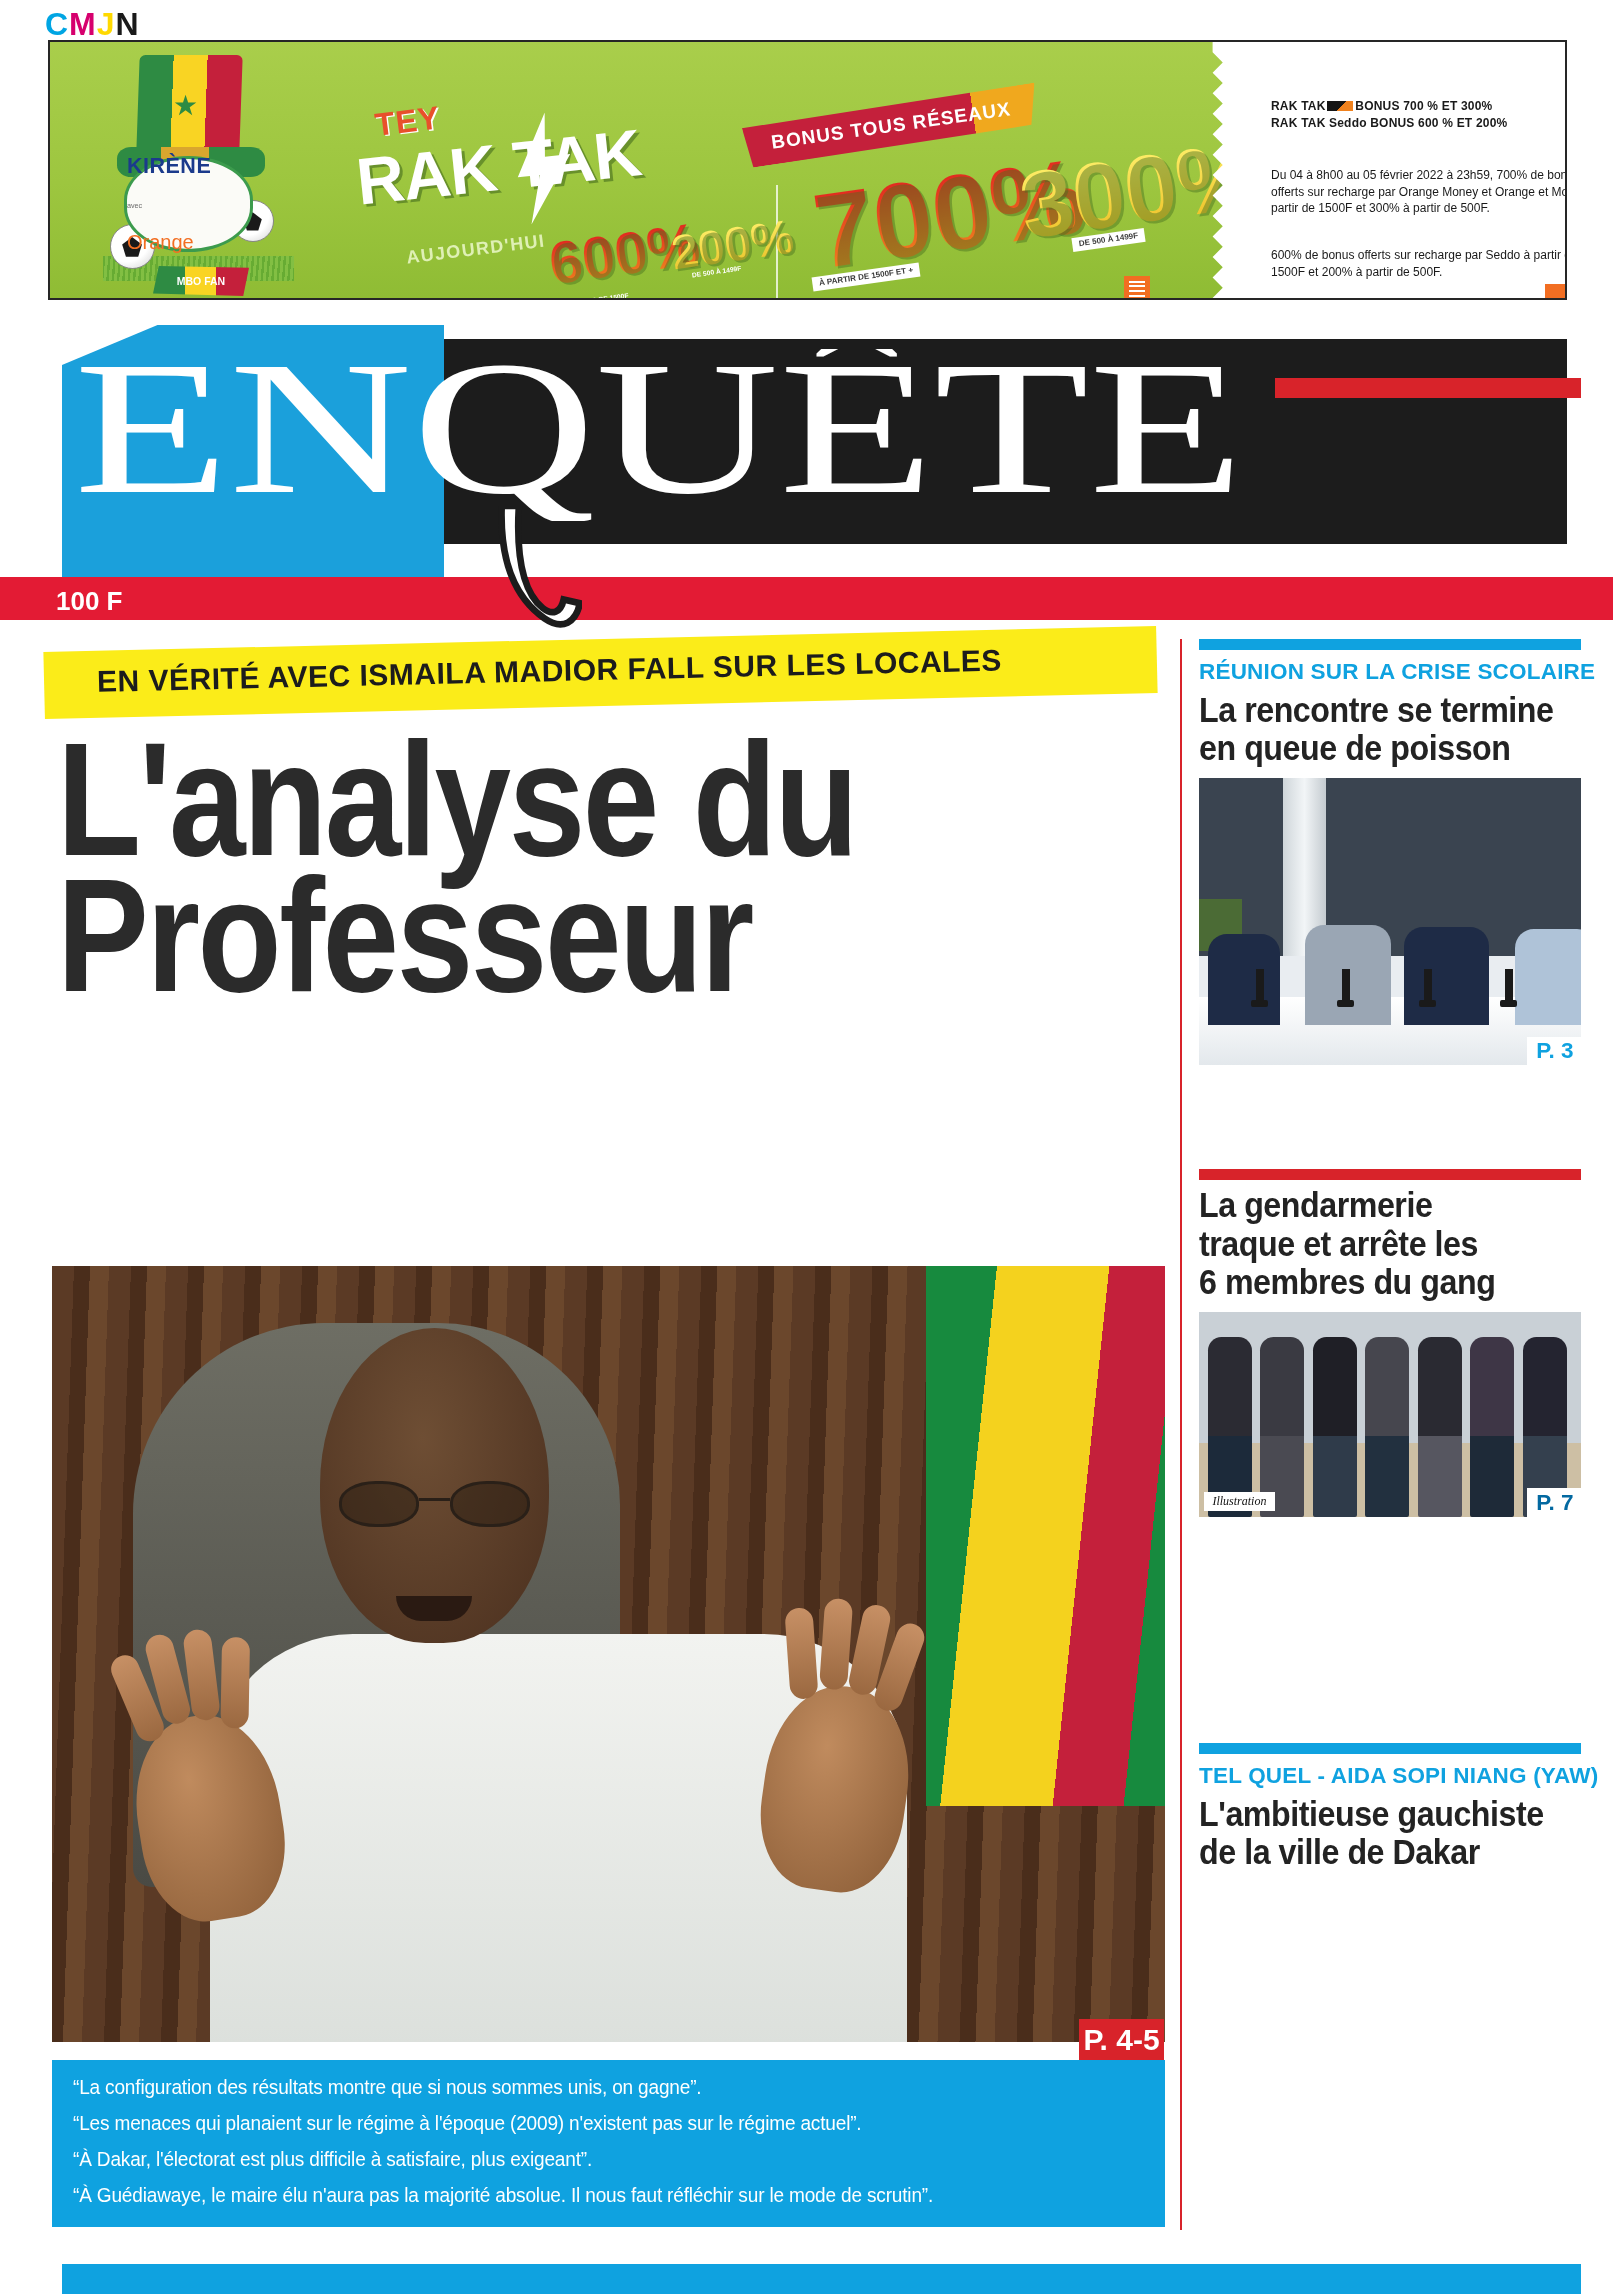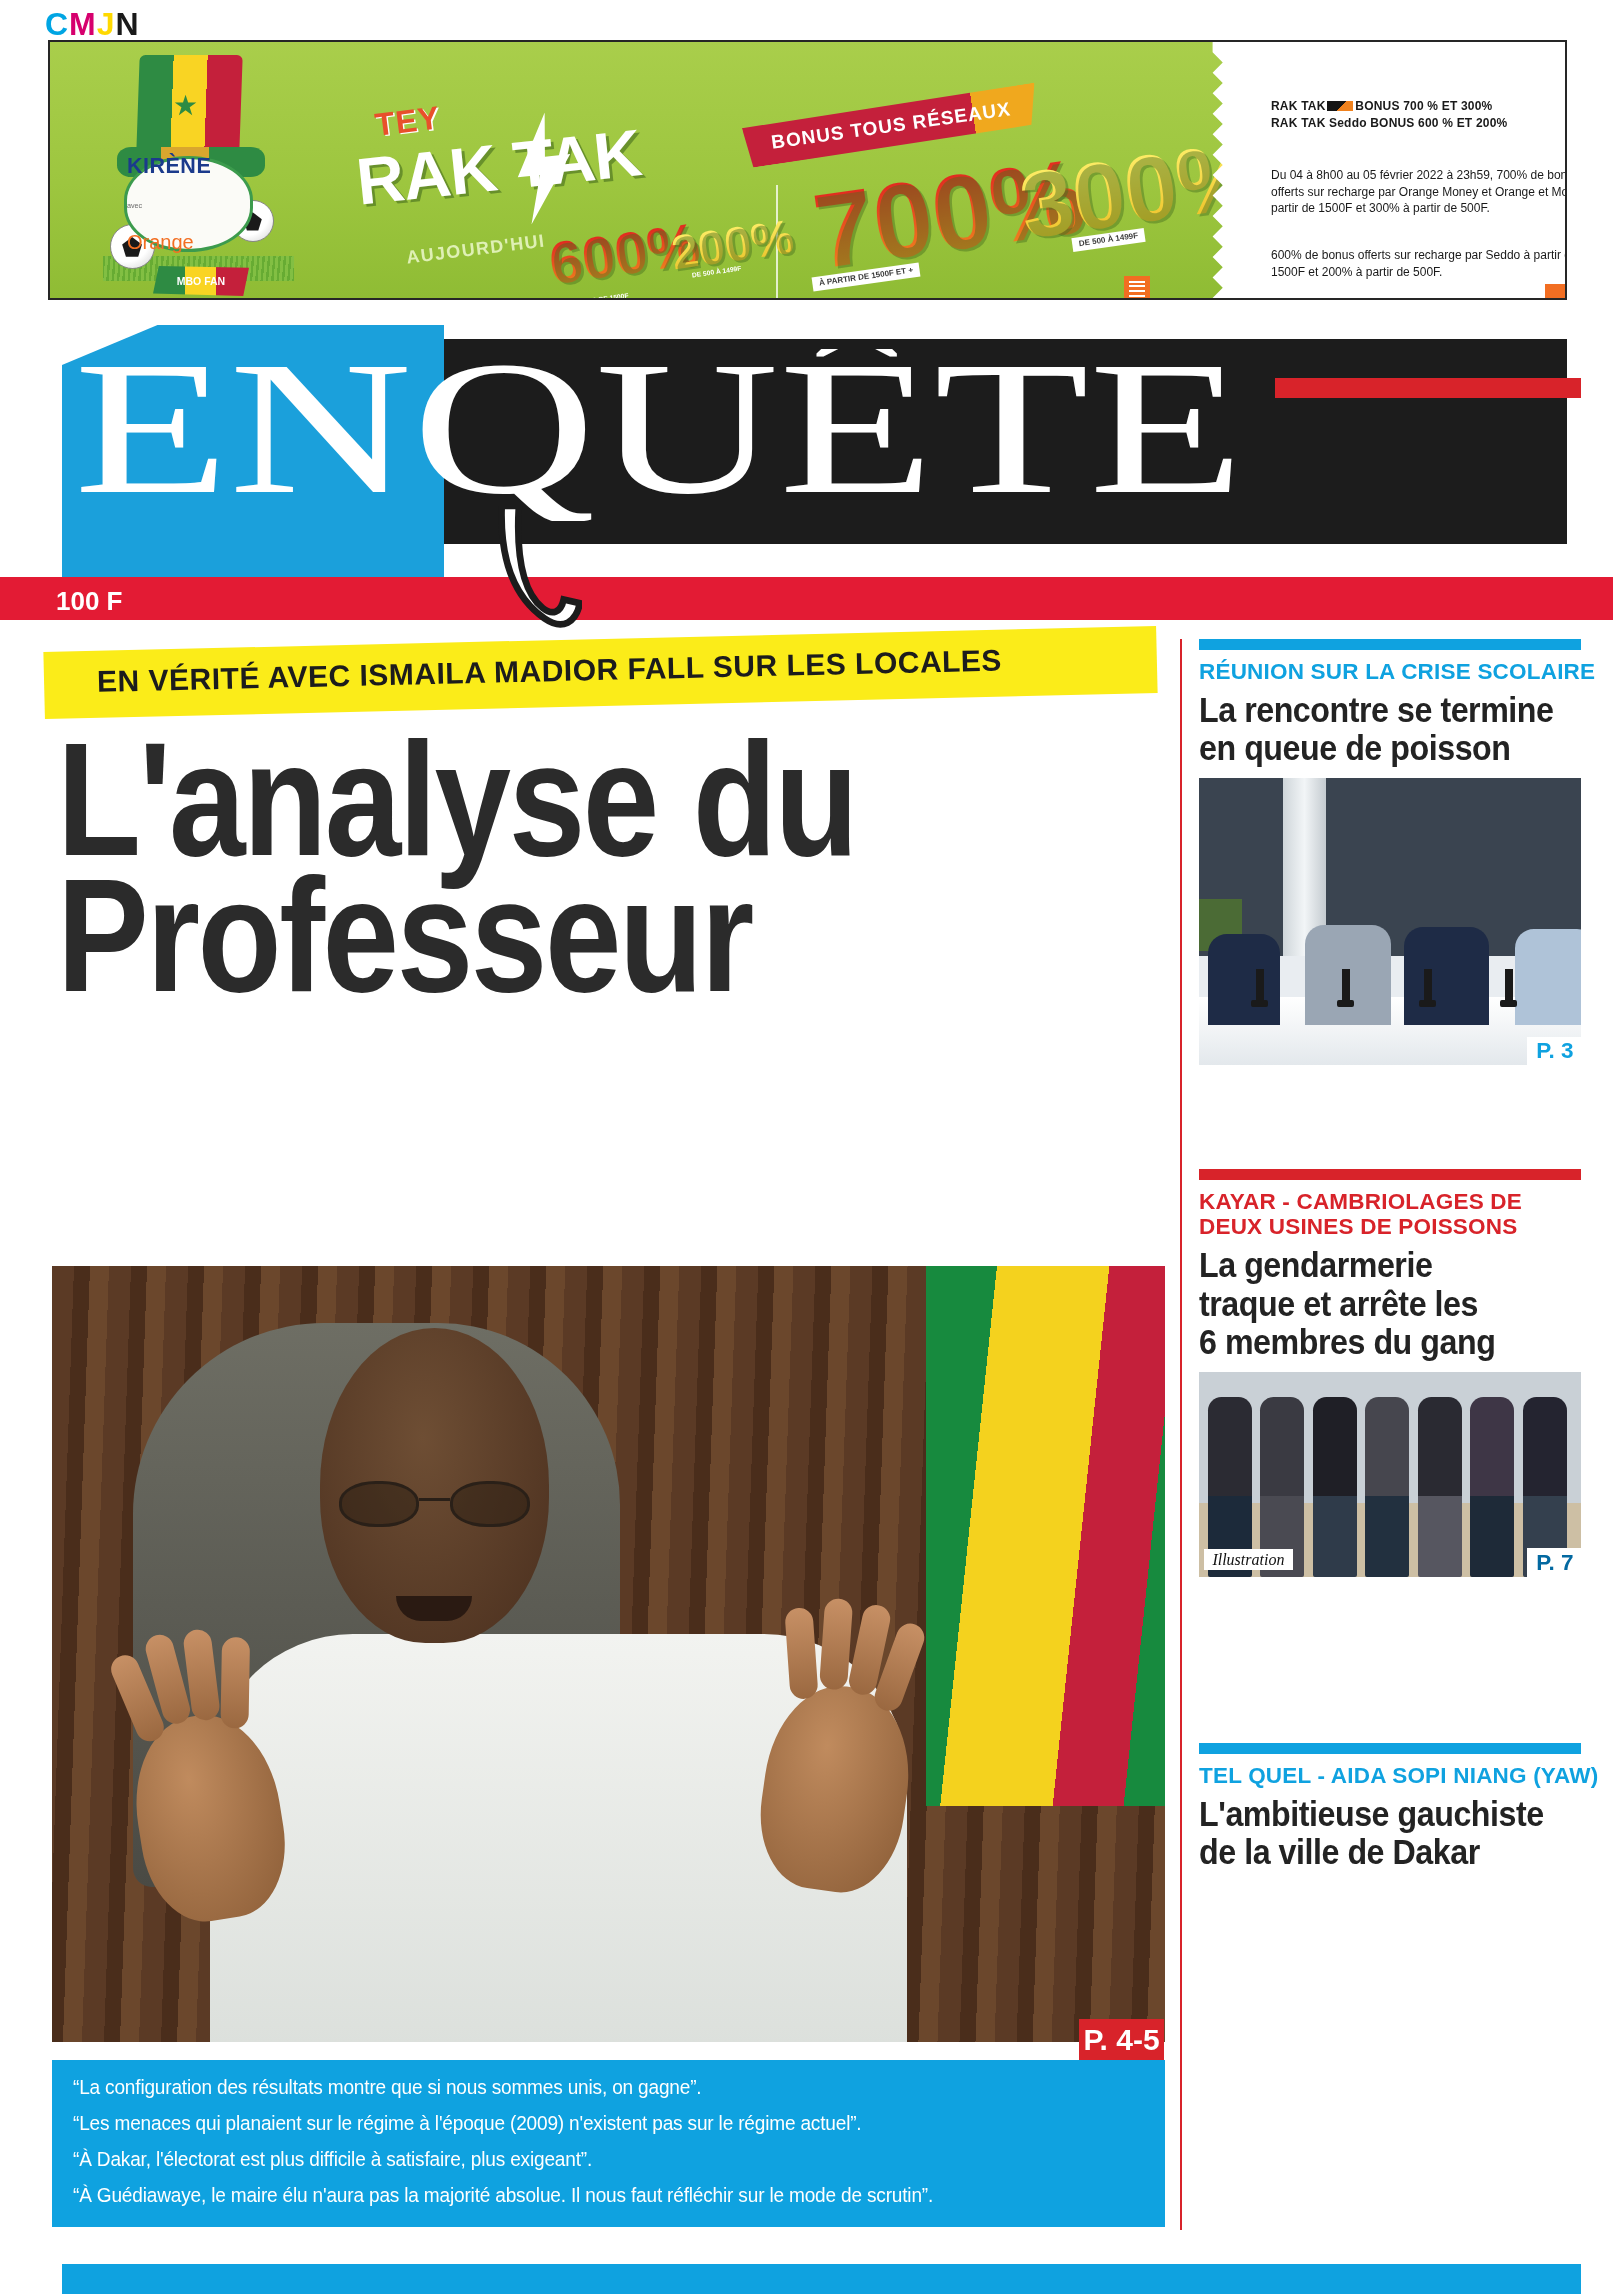--- a/index.html
+++ b/index.html
@@ -209,21 +209,21 @@
   .rc-kicker.red  { color:#D8232A; }
   .rc-title { font-size:35px; font-weight:800; color:#232323; line-height:1.1;
                margin-top:6.7px; letter-spacing:-0.5px; transform:scaleX(.92);
                transform-origin:left top; }
   .rc-photo { position:relative; margin-top:10.5px; width:382px; overflow:hidden; }
   .rc-page { position:absolute; right:0; bottom:0; background:#fff; padding:1.9px 7.6px 1px 9.6px;
                font-size:22.5px; font-weight:800; }
   .rc-page.blue { color:#0FA2E0; }
   .rc-page.red  { color:#0369a1; }
   .rc-illus { position:absolute; left:4.8px; bottom:6.7px; background:#fff; padding:1.9px 8.6px;
-               font-family:"Liberation Serif", serif; font-style:italic; font-size:16px; color:#111; }
+               font-family:"Liberation Serif", serif; font-style:italic; font-size:12px; color:#111; }
 
   
   .ph-meeting { height:287px; background:
       linear-gradient(180deg,#3A4450 0 62%, #E9EDF1 62% 100%); position:relative; }
   .ph-meeting .col { position:absolute; left:84px; top:0; width:43px; height:62%;
       background:linear-gradient(90deg,#cfd6da,#f2f5f7,#c4cbd0); }
   .ph-meeting .green { position:absolute; left:0; top:42%; width:43px; height:18%;
       background:#4B6B35; }
   .ph-meeting .p { position:absolute; bottom:22%; border-radius:50% 50% 3.8px 3.8px; }
   .ph-meeting .suit { position:absolute; bottom:14%; border-radius:19px 19px 0 0; }
@@ -413,24 +413,20 @@
           <div class="mic" style="left:143px;"></div>
         <div class="mic" style="left:225px;"></div>
           <div class="mic" style="left:306px;"></div>
       </div>
       <div class="rc-page blue">P. 3</div>
     </div>
   </div>
 
   <div class="rc-story" style="top:530px;">
     <div class="rc-bar red"></div>
-    <div class="rc-kicker red">
-      <div>KAYAR - CAMBRIOLAGES DE</div>
-      <div>DEUX USINES DE POISSONS</div>
-    </div>
     <div class="rc-title">
       <div>La gendarmerie</div>
       <div>traque et arrête les</div>
       <div>6 membres du gang</div>
     </div>
     <div class="rc-photo">
       <div class="ph-gang">
         <div class="g" style="left:8.6px;  background:linear-gradient(180deg,#2B2B33 55%,#1C2A3A 55%);"></div>
         <div class="g" style="left:61px; background:linear-gradient(180deg,#3A3A42 55%,#4A4A52 55%);"></div>
         <div class="g" style="left:114px; background:linear-gradient(180deg,#1F1F26 55%,#2F3B4A 55%);"></div>

